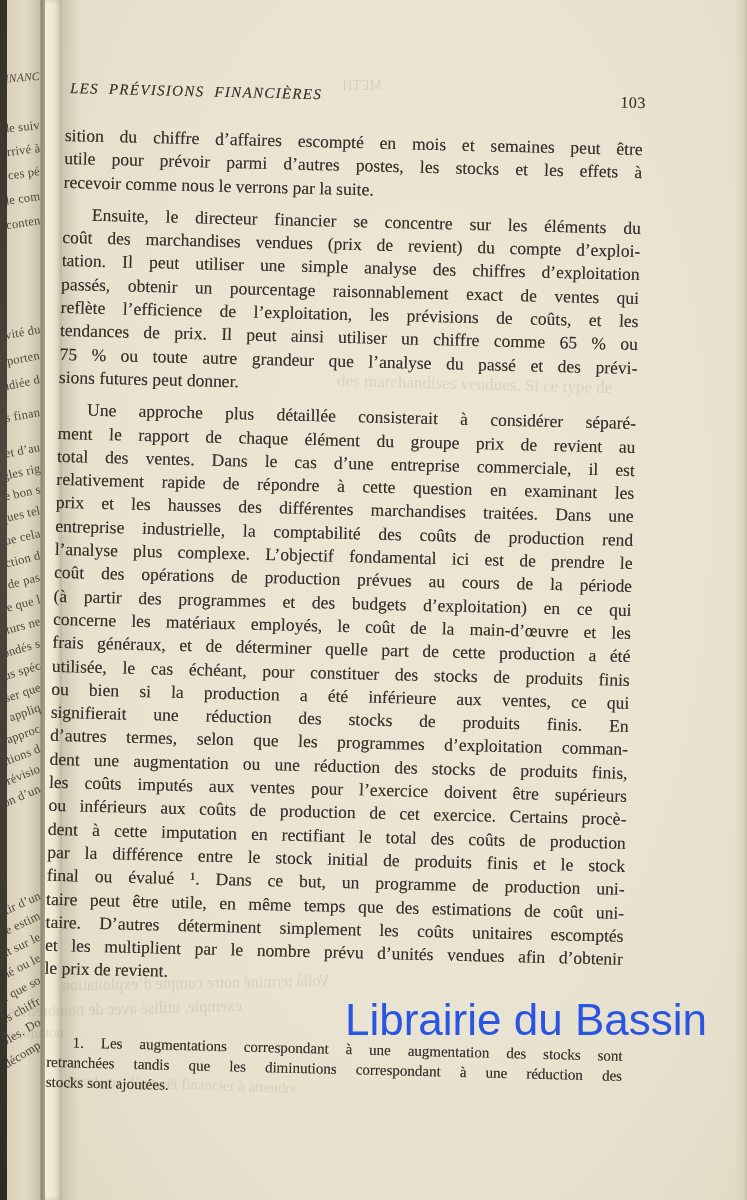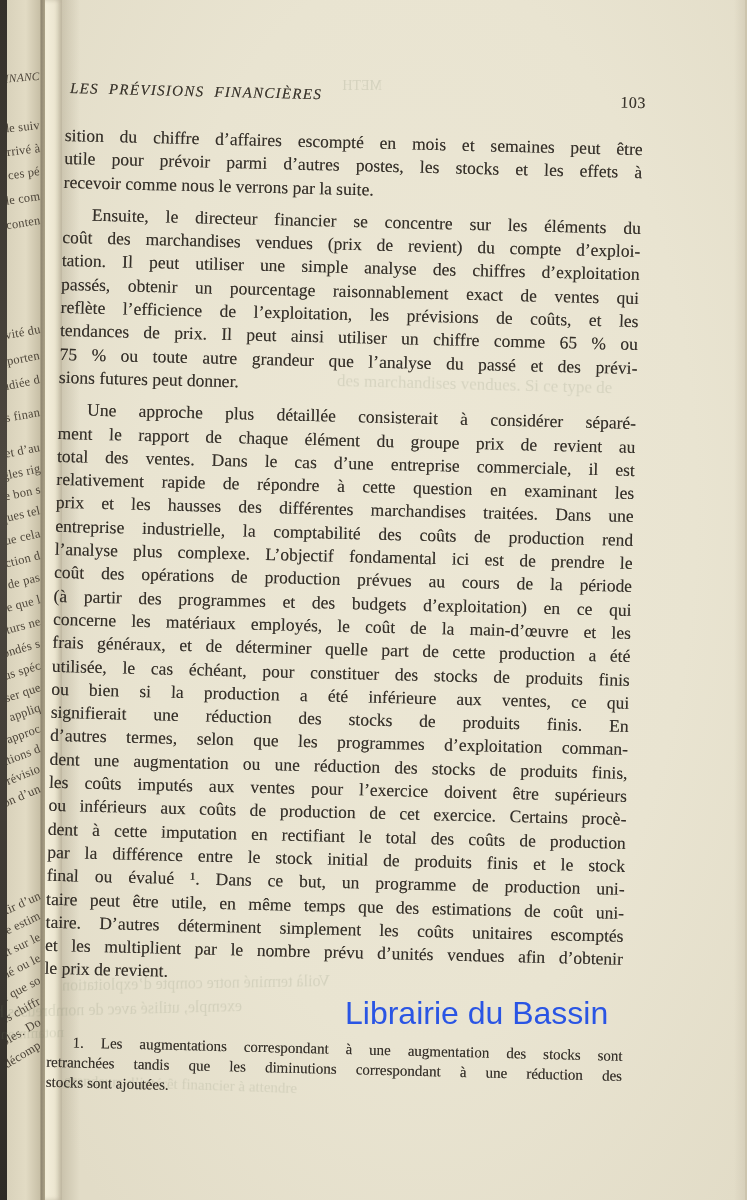--- a/index.html
+++ b/index.html
@@ -82,21 +82,21 @@
   .fn-line:first-child { text-indent:26px; }
   
   .ghost {
     position:absolute; white-space:nowrap; color:#6f7a60; opacity:.17;
     filter:blur(.4px); transform-origin:left center;
   }
   
   .watermark {
     position:absolute; left:345px; top:995px; white-space:nowrap;
     font-family:"Liberation Sans", sans-serif;
-    font-size:32px; font-weight:400; letter-spacing:0;
+    font-size:44px; font-weight:400; letter-spacing:0;
   }
 </style>
 </head>
 <body>
 
 <div class="photo">
 
   <div class="book-edge"></div>
 
   <div class="facing-strip" id="edge-fragments">

